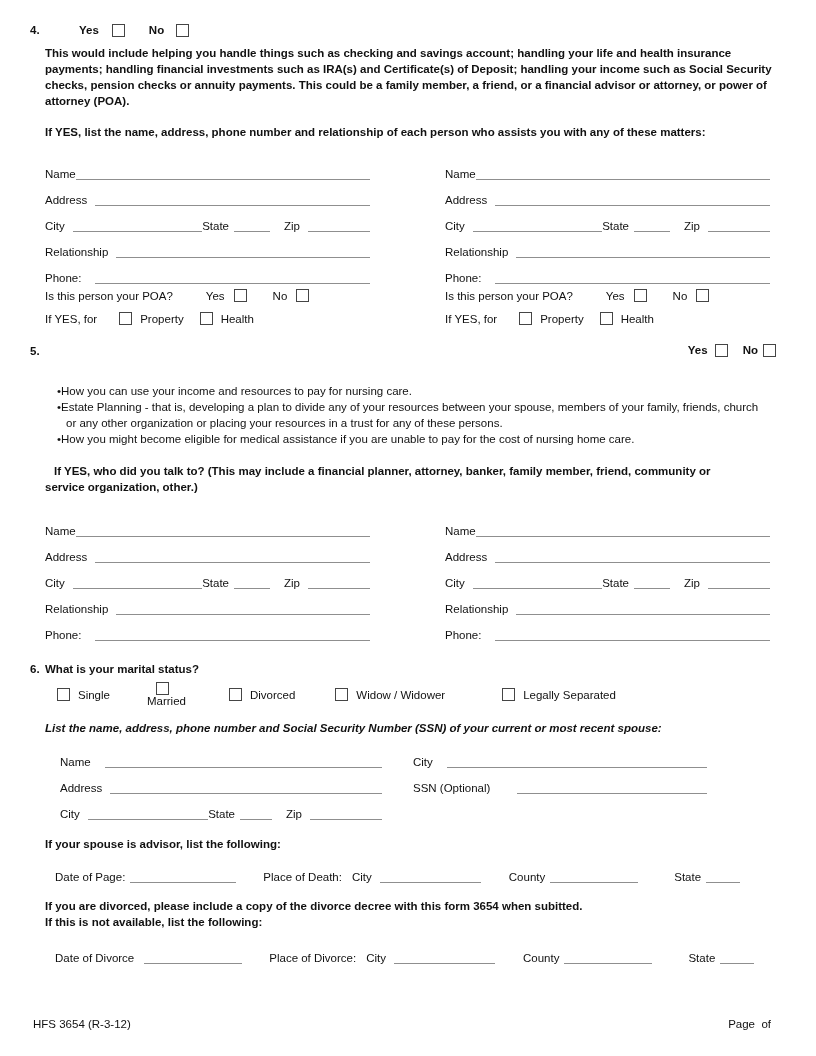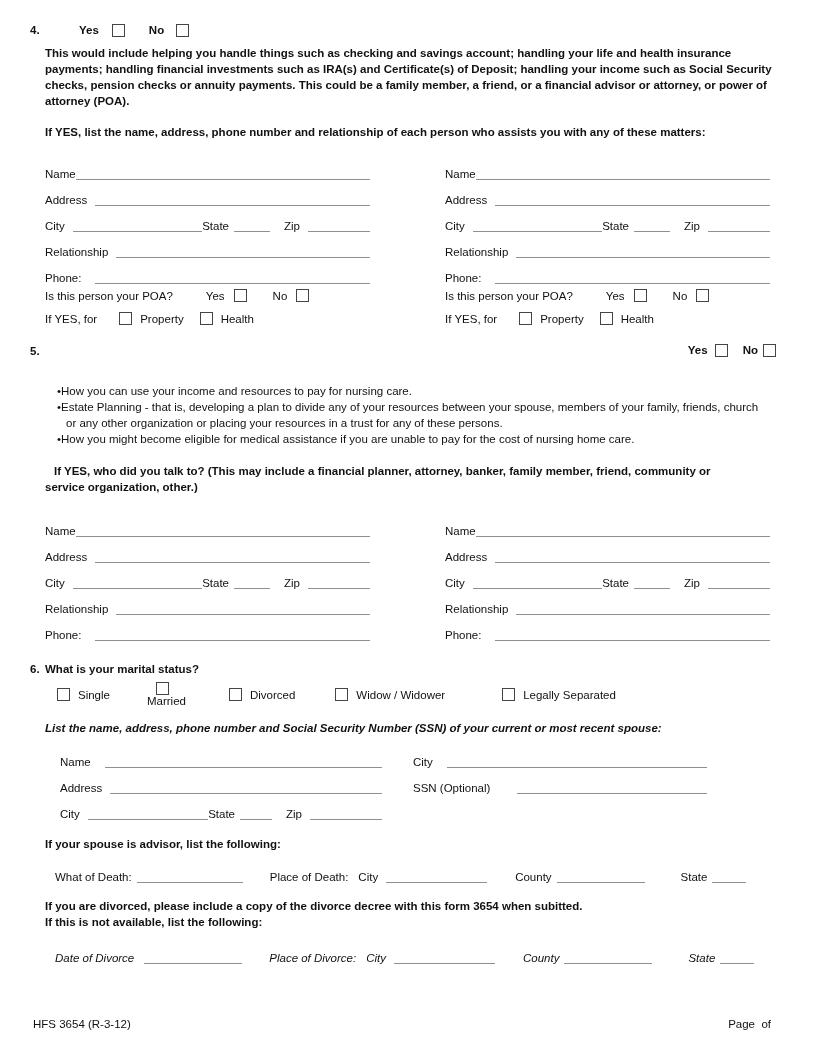--- a/index.html
+++ b/index.html
@@ -341,21 +341,21 @@
             <span class="lbl">SSN (Optional)</span>
             <span class="gap27"></span>
             <span class="line"></span>
           </div>
       </div>
     </div>
 
     <p class="para bold deceased-instr">If your spouse is advisor, list the following:</p>
 
     <div class="dd-row">
-      <span class="lbl">What of Death:</span>
+      <span class="lbl">Date of Page:</span>
         <span class="gap5"></span>
       <span class="line fixed" style="width:106px;"></span>
         <span class="gap27"></span>
       <span class="lbl">Place of Death:</span>
         <span class="gap10"></span>
       <span class="lbl">City</span>
         <span class="gap8"></span>
       <span class="line fixed" style="width:101px;"></span>
         <span class="gap28"></span>
       <span class="lbl">County</span>
@@ -365,21 +365,21 @@
       <span class="lbl">State</span>
         <span class="gap5"></span>
       <span class="line fixed" style="width:34px;"></span>
     </div>
 
     <p class="para bold divorced-instr">
       <span style="display:block;">If you are divorced, please include a copy of the divorce decree with this form 3654 when subitted.</span>
       <span style="display:block;">If this is not available, list the following:</span>
     </p>
 
-    <div class="dd-row" style="margin-top:8px;font-style:italic;">
+    <div class="dd-row" style="margin-top:8px;">
       <span class="lbl">Date of Divorce</span>
         <span class="gap10"></span>
       <span class="line fixed" style="width:98px;"></span>
         <span class="gap27"></span>
       <span class="lbl">Place of Divorce:</span>
         <span class="gap10"></span>
       <span class="lbl">City</span>
         <span class="gap8"></span>
       <span class="line fixed" style="width:101px;"></span>
         <span class="gap28"></span>

